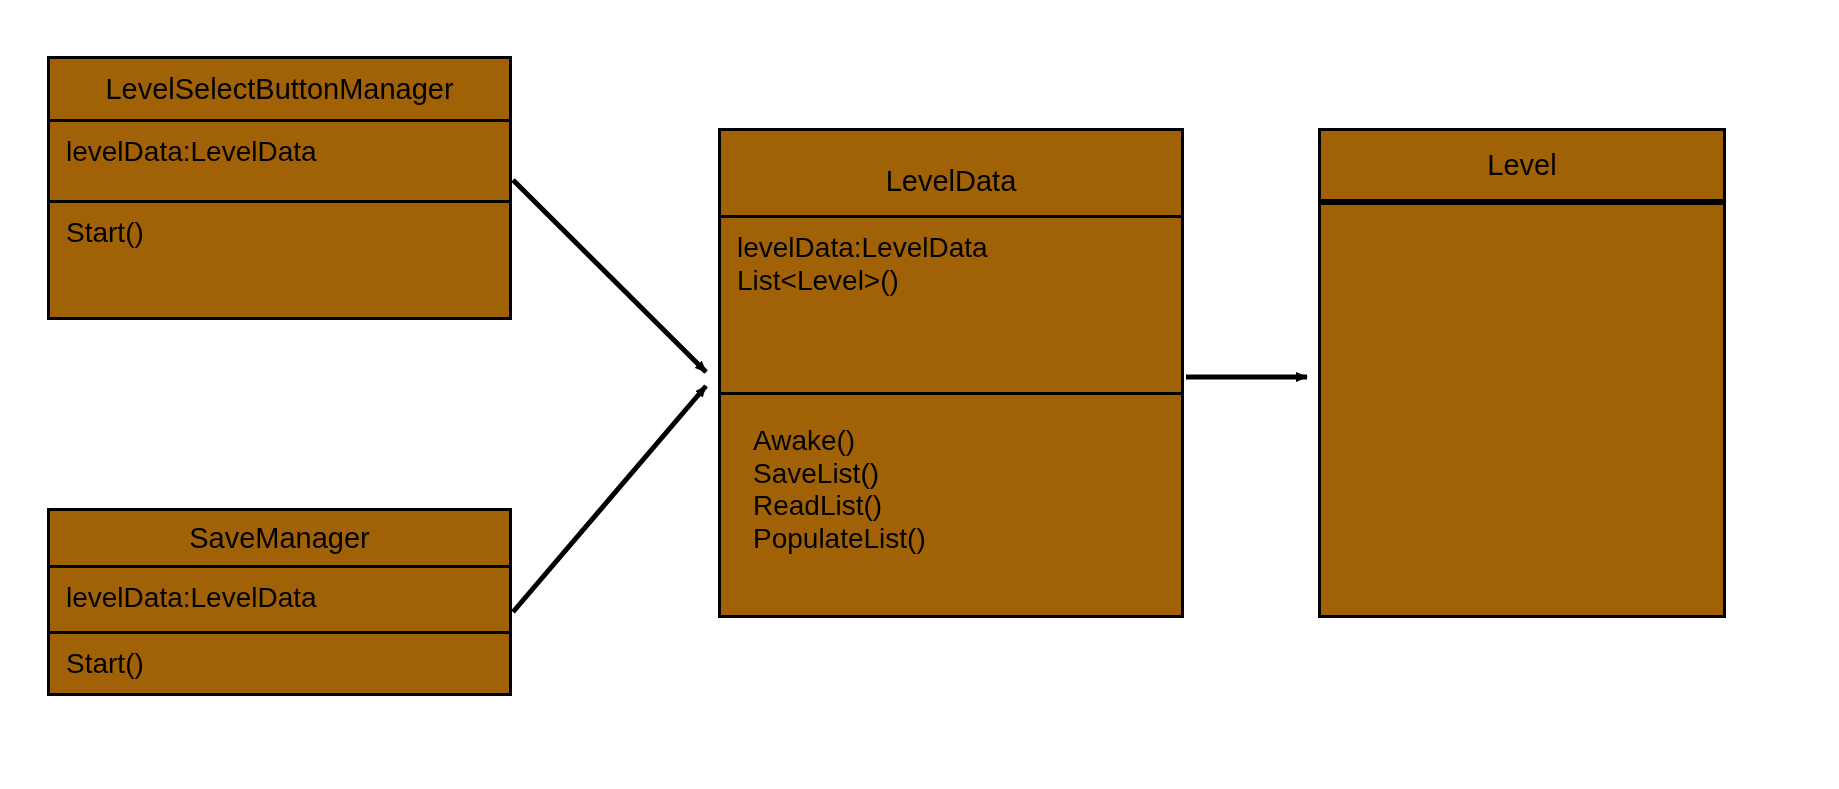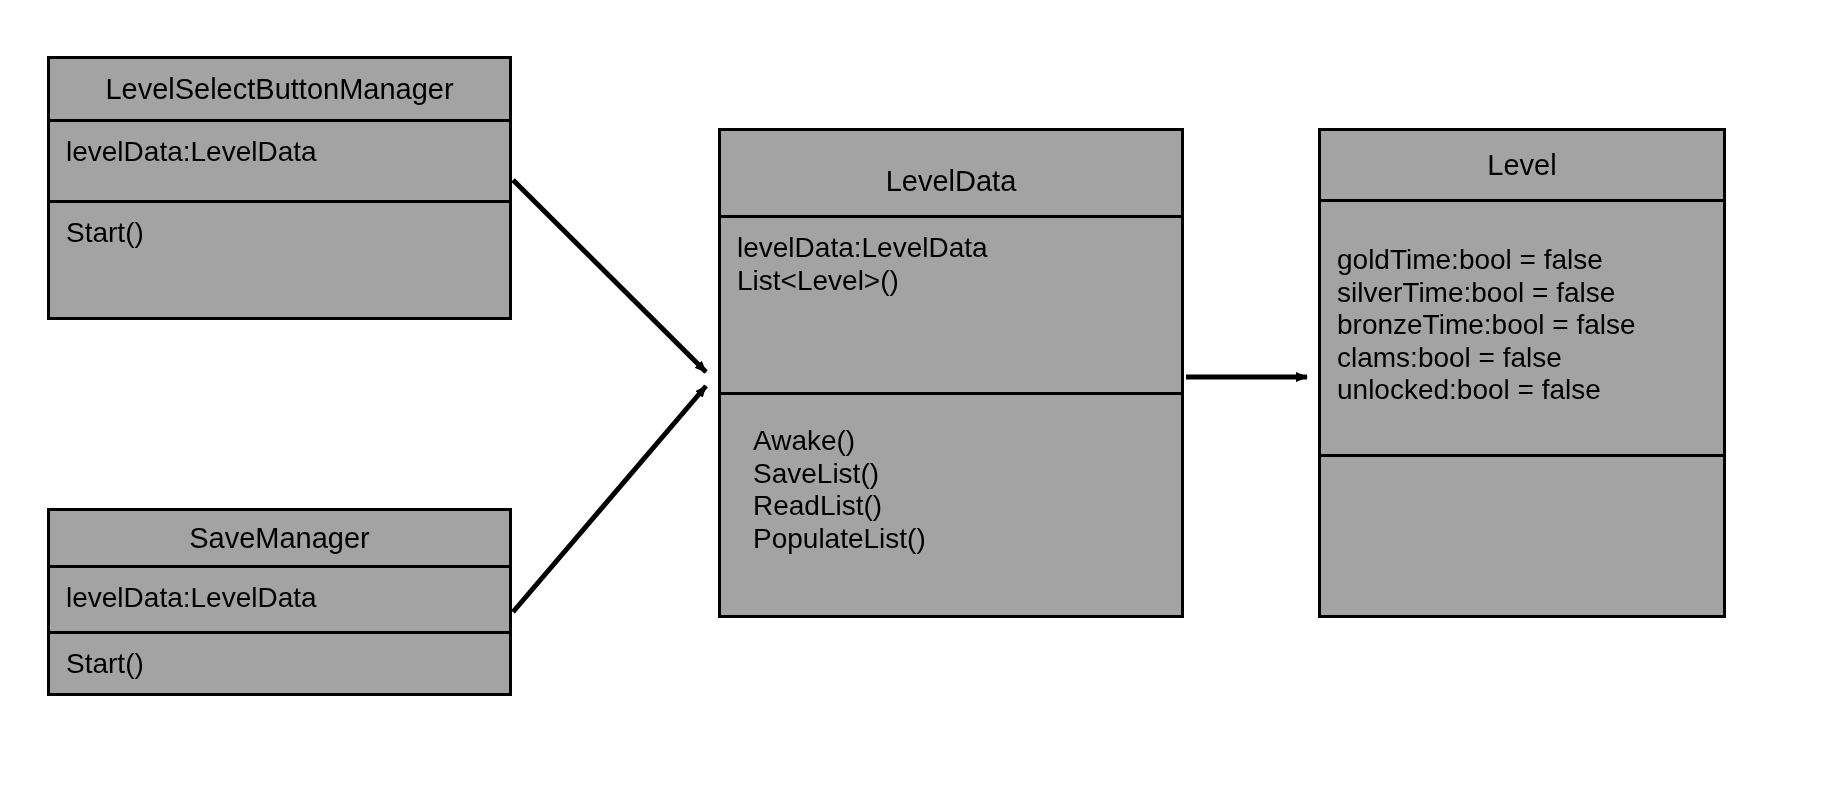--- a/index.html
+++ b/index.html
@@ -23,21 +23,21 @@
     left: 0;
     top: 0;
     width: 1839px;
     height: 789px;
     pointer-events: none;
   }
   .uml-class {
     position: absolute;
     box-sizing: border-box;
     border: 3px solid #000000;
-    background: #a3a3a3;
+    background: #a16207;
     display: flex;
     flex-direction: column;
   }
   .uml-title {
     text-align: center;
     font-size: 29px;
     line-height: 1.25;
     padding: 14px 10px 14px 10px;
     box-sizing: border-box;
     white-space: nowrap;
@@ -143,24 +143,17 @@
       <div class="uml-line">Awake()</div>
       <div class="uml-line">SaveList()</div>
       <div class="uml-line">ReadList()</div>
       <div class="uml-line">PopulateList()</div>
     </div>
   </div>
 
   <div class="uml-class" id="box-level">
     <div class="uml-title">Level</div>
     <div class="uml-divider"></div>
-    <div class="uml-compartment c-attrs">
-      <div class="uml-line">goldTime:bool = false</div>
-      <div class="uml-line">silverTime:bool = false</div>
-      <div class="uml-line">bronzeTime:bool = false</div>
-      <div class="uml-line">clams:bool = false</div>
-      <div class="uml-line">unlocked:bool = false</div>
-    </div>
     <div class="uml-divider"></div>
     <div class="uml-compartment c-ops tall"></div>
   </div>
 
 </div>
 
 </body></html>

